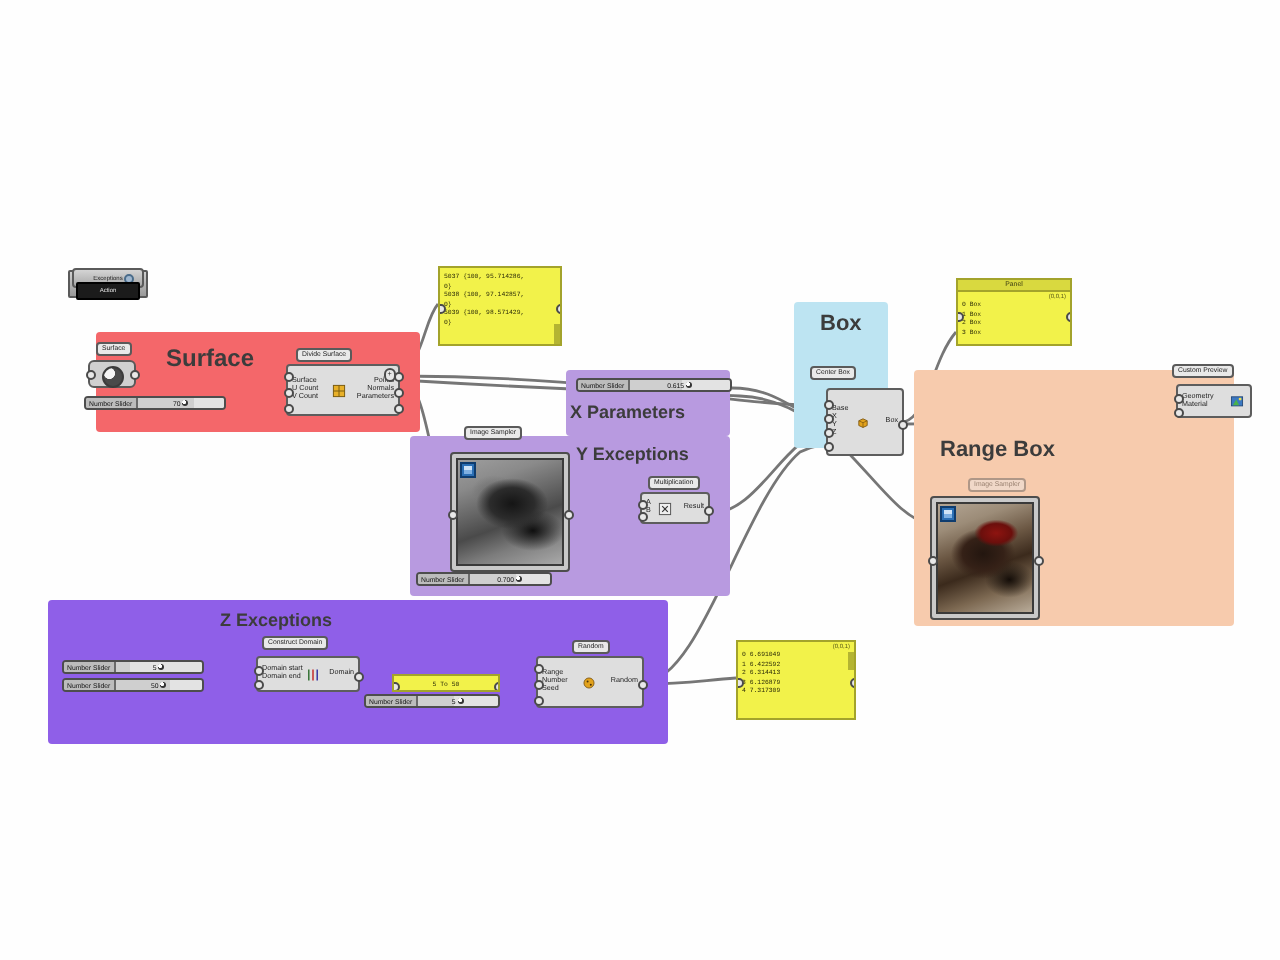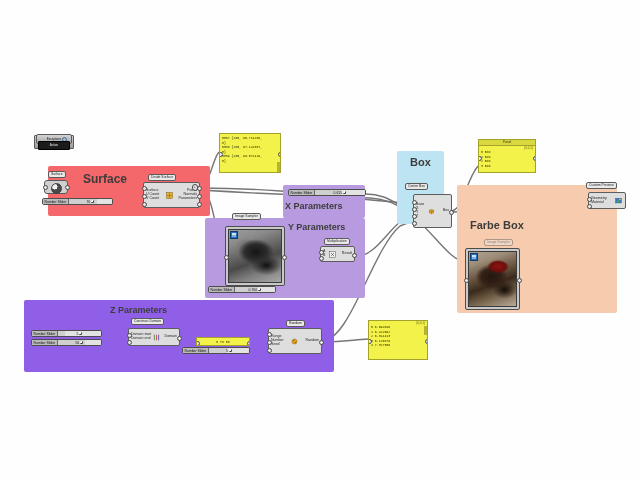--- a/index.html
+++ b/index.html
@@ -177,33 +177,33 @@
   <div class="group" style="left:48px;top:166px;width:162px;height:50px;background:#f4676a;">
   </div>
   <div class="group-title" style="left:83px;top:172px;font-size:12px;">Surface</div>
 
   <div class="group" style="left:283px;top:185px;width:82px;height:33px;background:#b89ae0;">
   </div>
   <div class="group-title" style="left:285px;top:201px;font-size:9px;">X Parameters</div>
 
   <div class="group" style="left:205px;top:218px;width:160px;height:80px;background:#b89ae0;">
   </div>
-  <div class="group-title" style="left:288px;top:222px;font-size:9px;">Y Parameters</div>
+  <div class="group-title" style="left:288px;top:222px;font-size:9px;">Y Exceptions</div>
 
   <div class="group" style="left:24px;top:300px;width:310px;height:72px;background:#8f5fe8;">
   </div>
-  <div class="group-title" style="left:110px;top:305px;font-size:9px;">Z Parameters</div>
+  <div class="group-title" style="left:110px;top:305px;font-size:9px;">Z Exceptions</div>
 
   <div class="group" style="left:397px;top:151px;width:47px;height:73px;background:#bde4f2;">
   </div>
   <div class="group-title" style="left:410px;top:156px;font-size:11px;">Box</div>
 
   <div class="group" style="left:457px;top:185px;width:160px;height:128px;background:#f7cbad;">
   </div>
-  <div class="group-title" style="left:470px;top:219px;font-size:11px;">Farbe Box</div>
+  <div class="group-title" style="left:470px;top:219px;font-size:11px;">Range Box</div>
 
   <div class="exwidget" style="left:34px;top:134px;">
     <div class="cap l"></div>
     <div class="cap r"></div>
     <div class="top">Exceptions</div>
     <div class="dot"></div>
     <div class="bot">Action</div>
   </div>
 
   <div class="nametag" style="left:48px;top:171px;">Surface</div>

